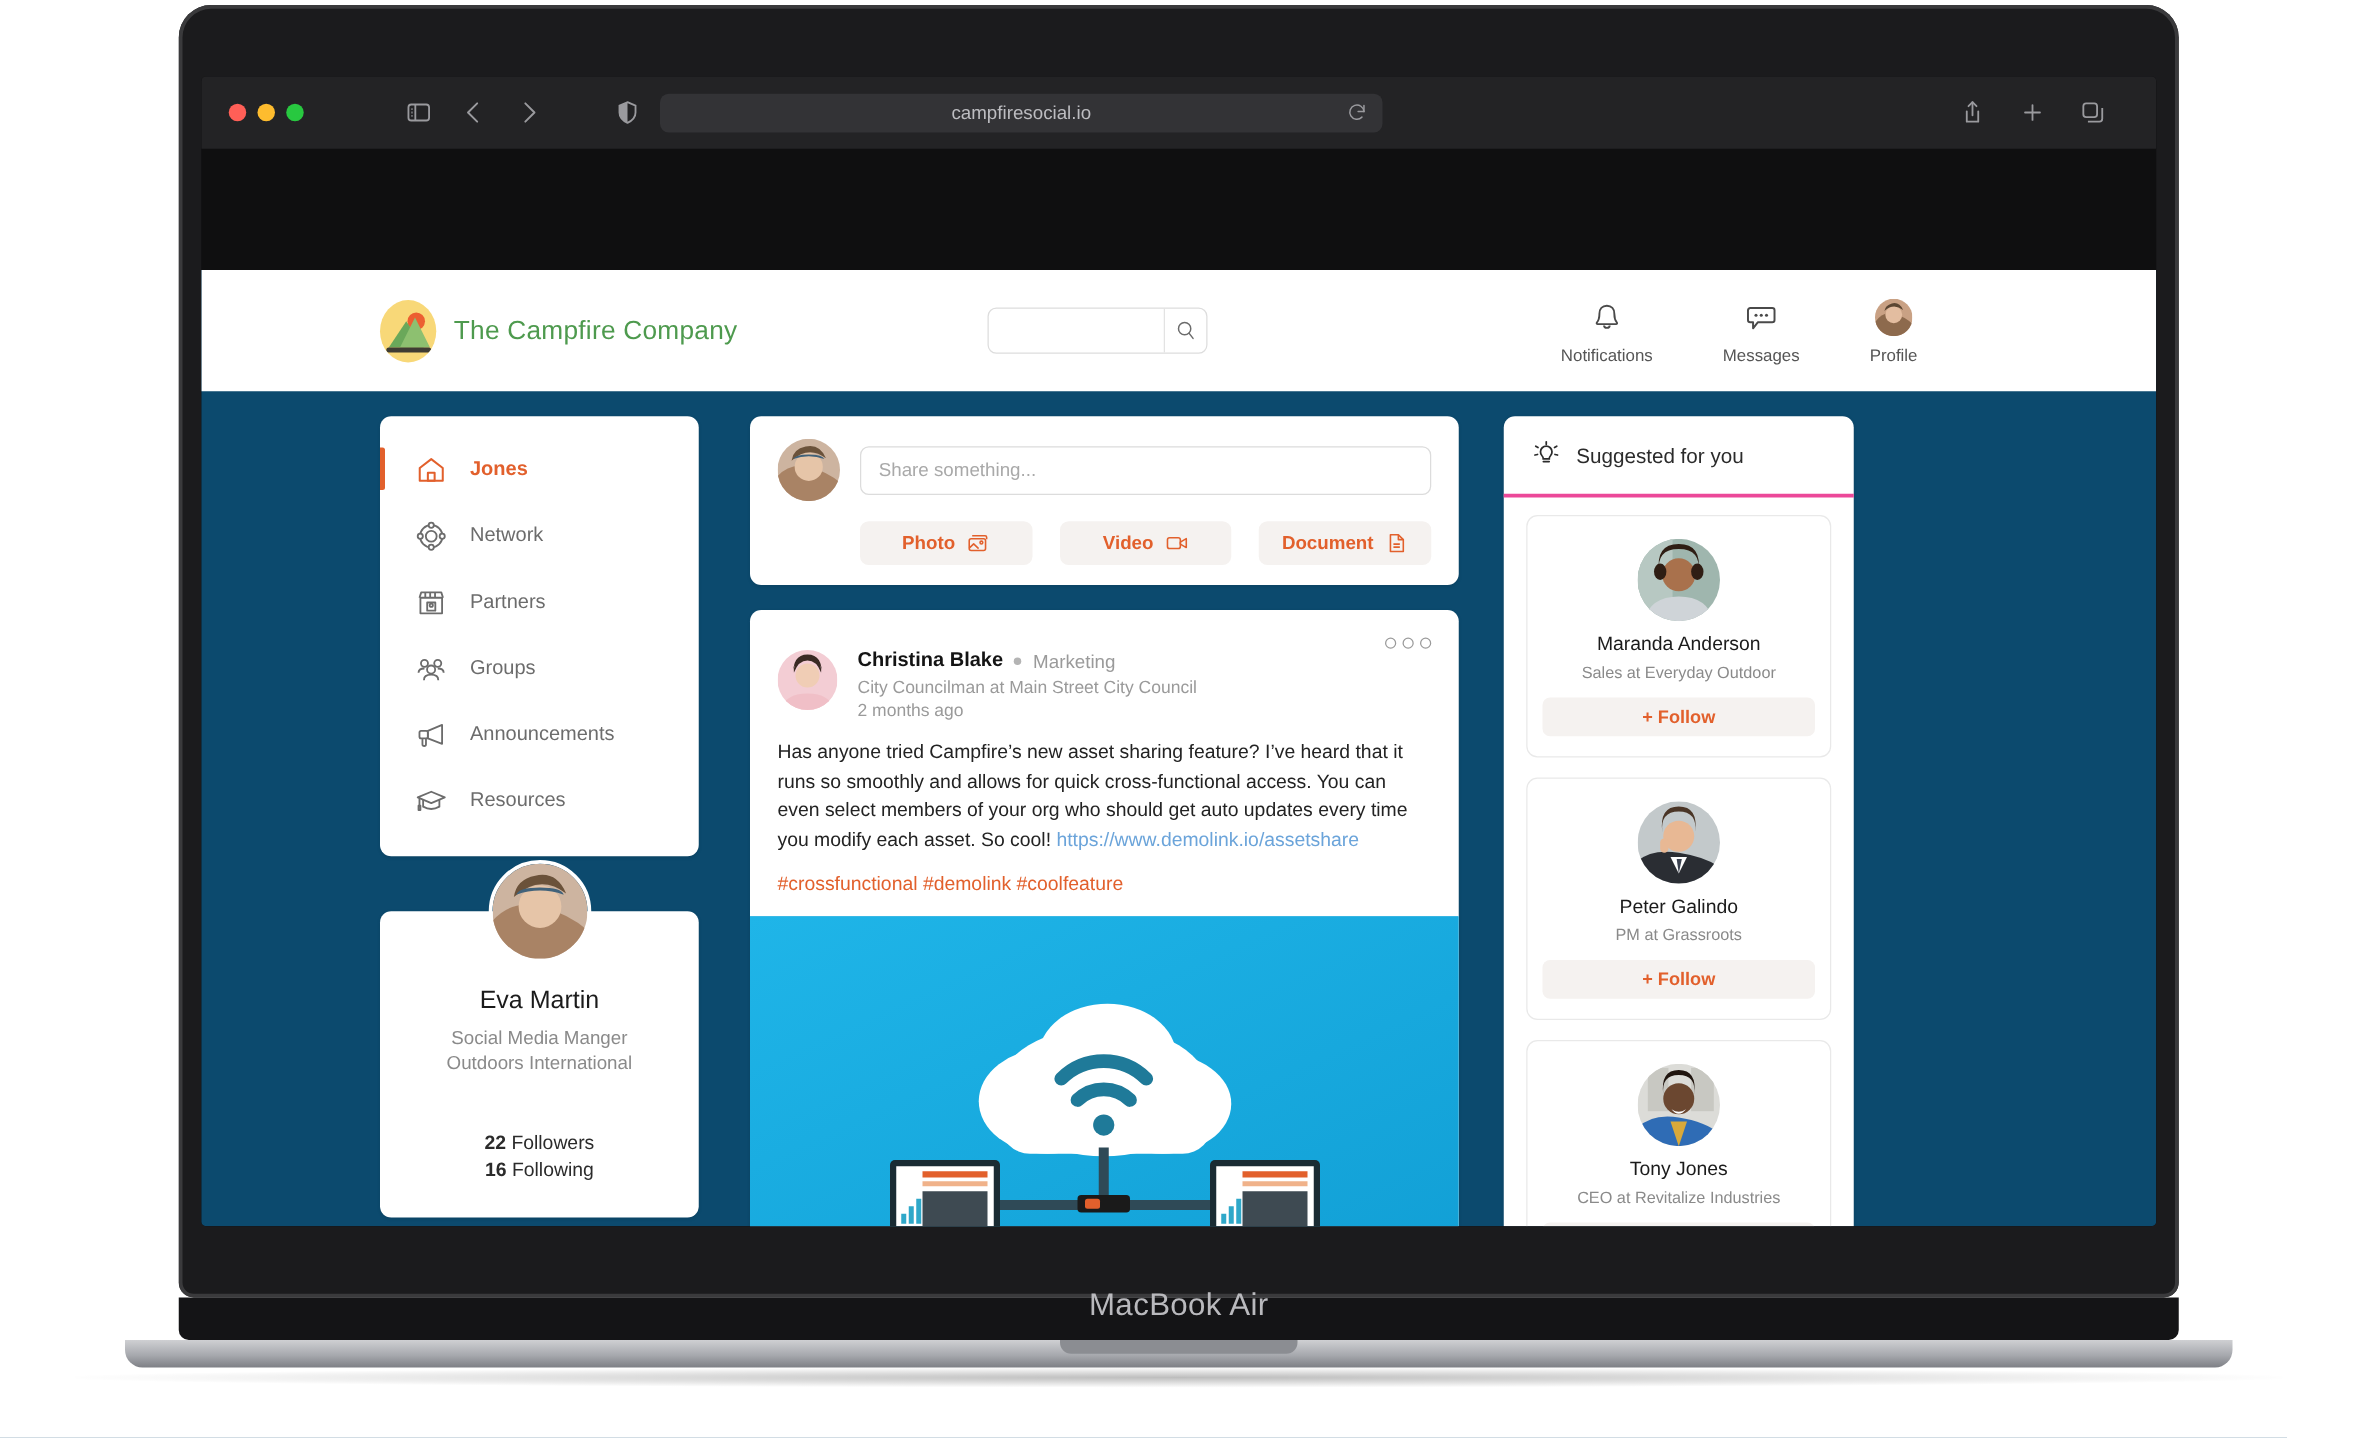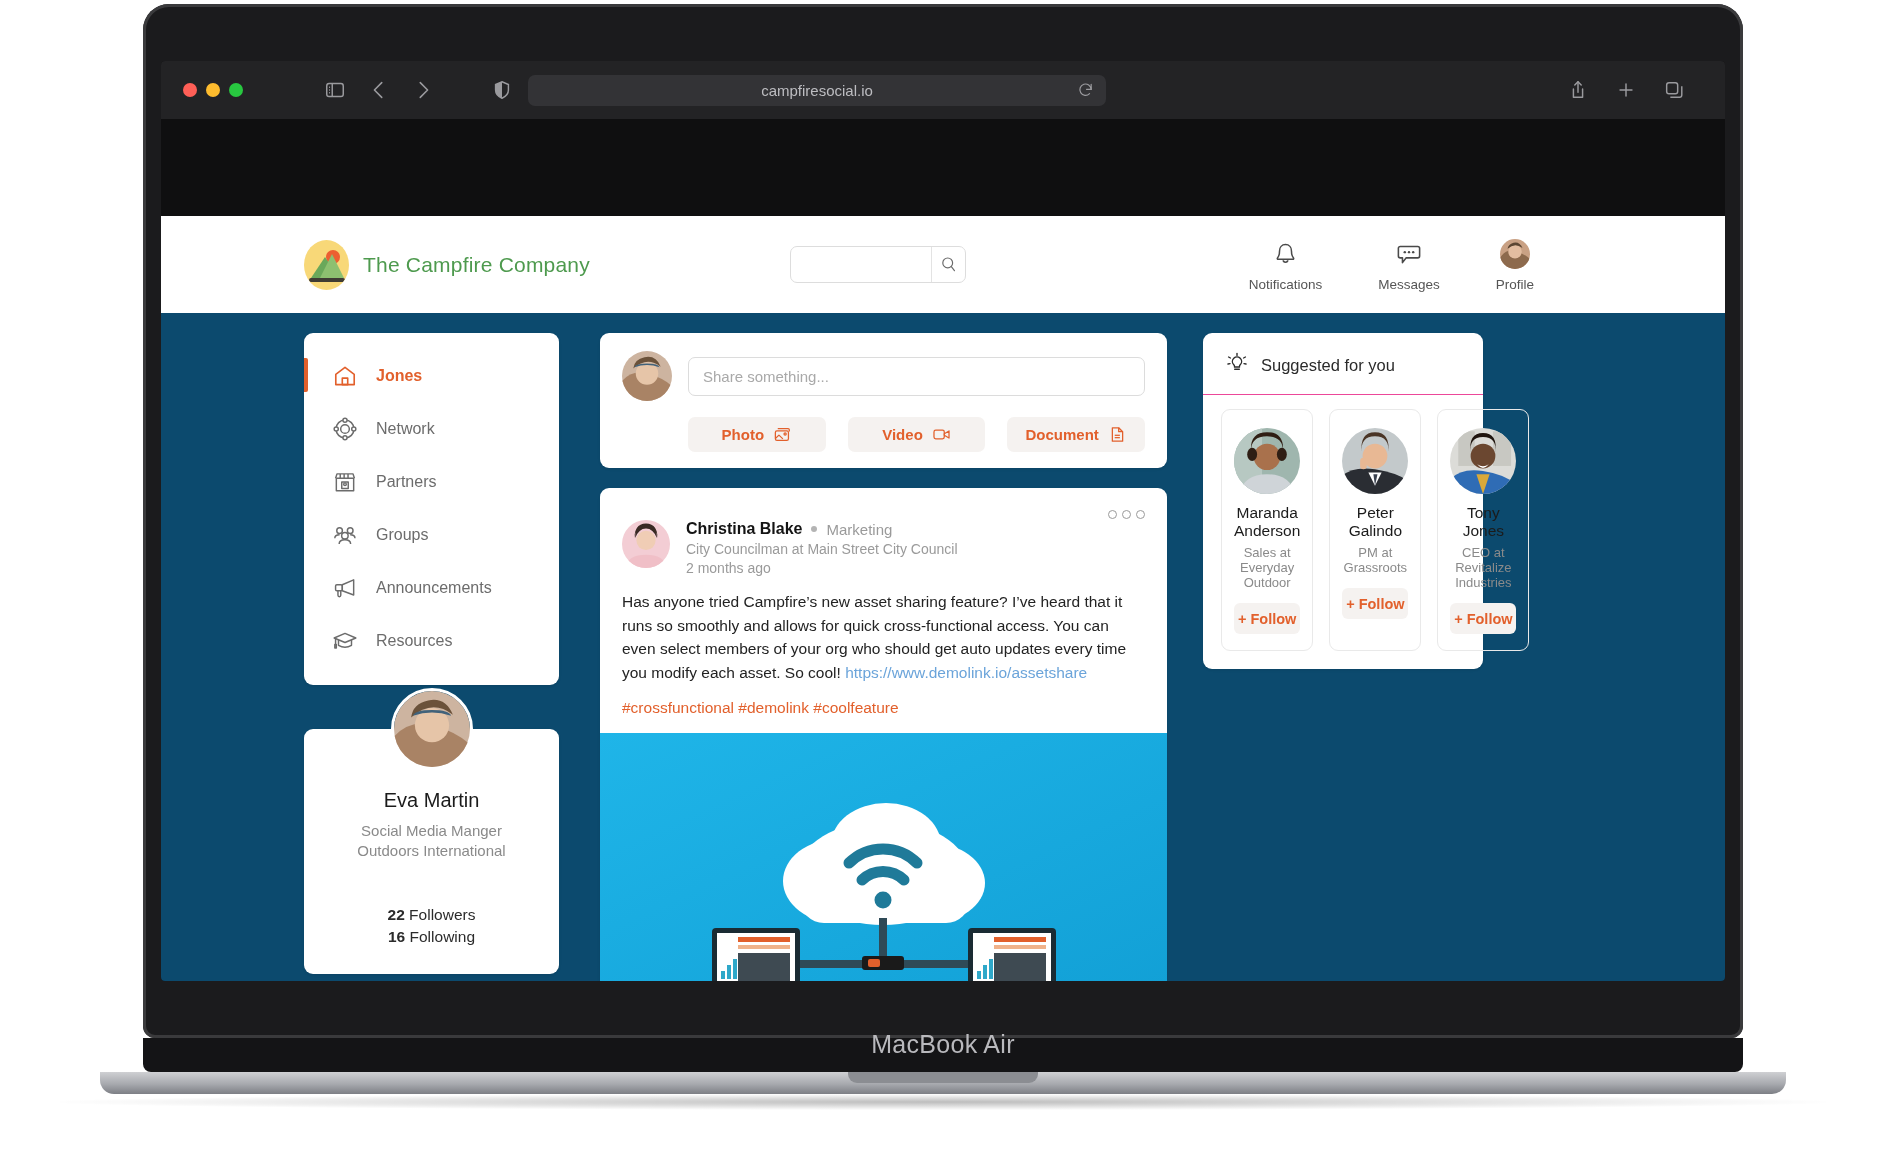--- a/index.html
+++ b/index.html
@@ -260,24 +260,24 @@
   .post-more span { width: 9px; height: 9px; border: 1.4px solid #9a9a9a; border-radius: 50%; }
   .post-body { padding: 14px 22px 0; font-size: 15.5px; line-height: 1.53; color: #232323; }
   .post-body a { color: #6ba4da; text-decoration: none; }
   .post-tags { padding: 14px 22px 16px; font-size: 15.5px; color: #e2602c; }
   .post-image { height: 260px; background: #17a8dd; position: relative; overflow: hidden; }
 
   
   .sugg-head {
     display: flex; align-items: center; gap: 12px;
     padding: 18px 22px 15px;
-    border-bottom: 1px solid #ec4899;
+    border-bottom: 3px solid #ec4899;
   }
   .sugg-head .lbl { font-size: 16.5px; color: #2b2b2b; }
-  .sugg-list { padding: 14px 18px 18px; display: flex; gap: 16px; }
+  .sugg-list { padding: 14px 18px 18px; display: flex; flex-direction: column; gap: 16px; }
   .sugg-card {
     border: 1px solid #e9e9e9; border-radius: 9px;
     padding: 18px 12px 16px; text-align: center;
   }
   .sugg-avatar { width: 66px; height: 66px; margin: 0 auto 10px; }
   .sugg-name { font-size: 15.5px; color: #1b1b1b; margin-bottom: 5px; }
   .sugg-role { font-size: 13px; color: #8a8a8a; margin-bottom: 13px; }
   .follow-btn {
     background: #f5f2f0; border: none; border-radius: 6px;
     height: 31px; width: 100%;

